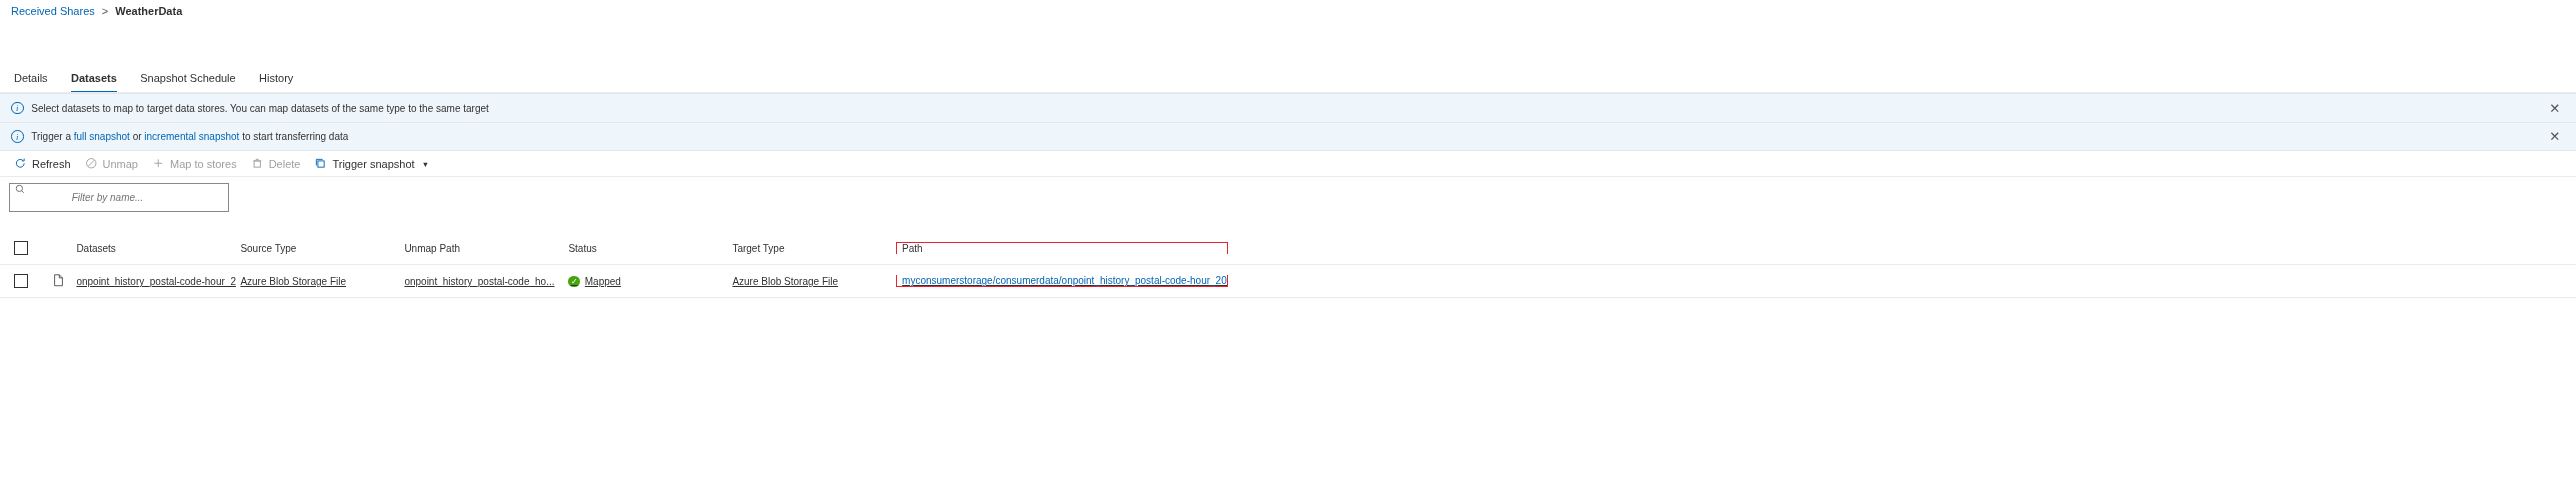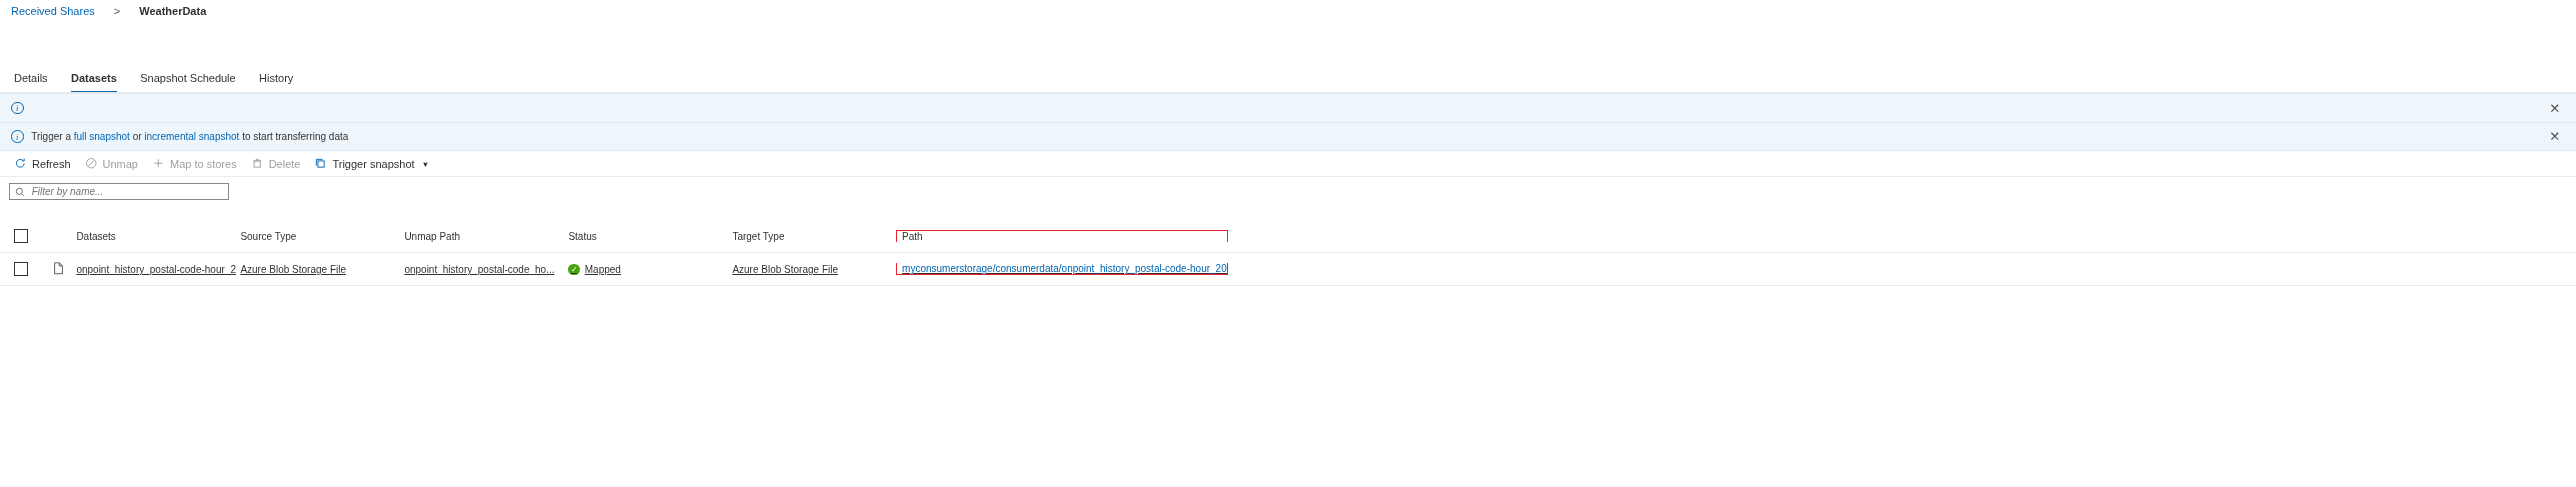--- a/index.html
+++ b/index.html
@@ -9,21 +9,21 @@
     font-size: 10px;
     color: #323130;
     background: #fff;
     width: 2576px;
   }
   a { color: #0065b3; text-decoration: none; }
 
   .breadcrumb {
     display: flex;
     align-items: center;
-    gap: 19px;
+    gap: 7px;
     padding: 4.7px 11px 3.1px 11px;
     font-size: 11px;
   }
   .breadcrumb .sep { color: #555; }
   .breadcrumb .current { font-weight: 600; color: #323130; }
 
   .tabs {
     display: flex;
     gap: 23.4px;
     padding: 4.7px 14px 0 14px;
@@ -85,26 +85,27 @@
     display: inline-flex;
     align-items: center;
     gap: 5.5px;
     cursor: pointer;
   }
   .tb-btn.disabled { color: #a19f9d; cursor: default; }
   .tb-icon { width: 12.5px; height: 12.5px; display: inline-flex; align-items:center; justify-content:center; }
 
   .filter-row { padding: 6.2px 9.3px; }
   .filter-input {
-    display: flex; align-items: center;
+    display: flex; 
     border: 0.8px solid #8a8886;
-    width: 220px; height: 17px;
+    width: 220px; height: 29px;
     padding: 0 4.7px;
     font-size: 10px;
     color: #555;
+    gap: 40px;
   }
   .filter-input .search-icon { color: #555; margin-right: 4.7px; display:inline-flex; }
   .filter-input input {
     border: none; outline: none; flex: 1;
     font-style: italic; color: #555;
     font-size: 10px;
   }
 
   .table-head, .table-row {
     display: flex;
@@ -172,20 +173,21 @@
 
 <div class="tabs">
   <div class="tab">Details</div>
   <div class="tab active">Datasets</div>
   <div class="tab">Snapshot Schedule</div>
   <div class="tab">History</div>
 </div>
 
 <div class="info-bar">
   <span class="info-icon">i</span>
+  <span>Select datasets to map to target data stores. You can map datasets of the same type to the same target</span>
   <span class="spacer"></span>
   <span class="close">✕</span>
 </div>
 
 <div class="info-bar">
   <span class="info-icon">i</span>
   <span>
     <span>Trigger a </span><a href="#">full snapshot</a><span> or </span><a href="#">incremental snapshot</a><span> to start transferring data</span>
   </span>
   <span class="spacer"></span>

